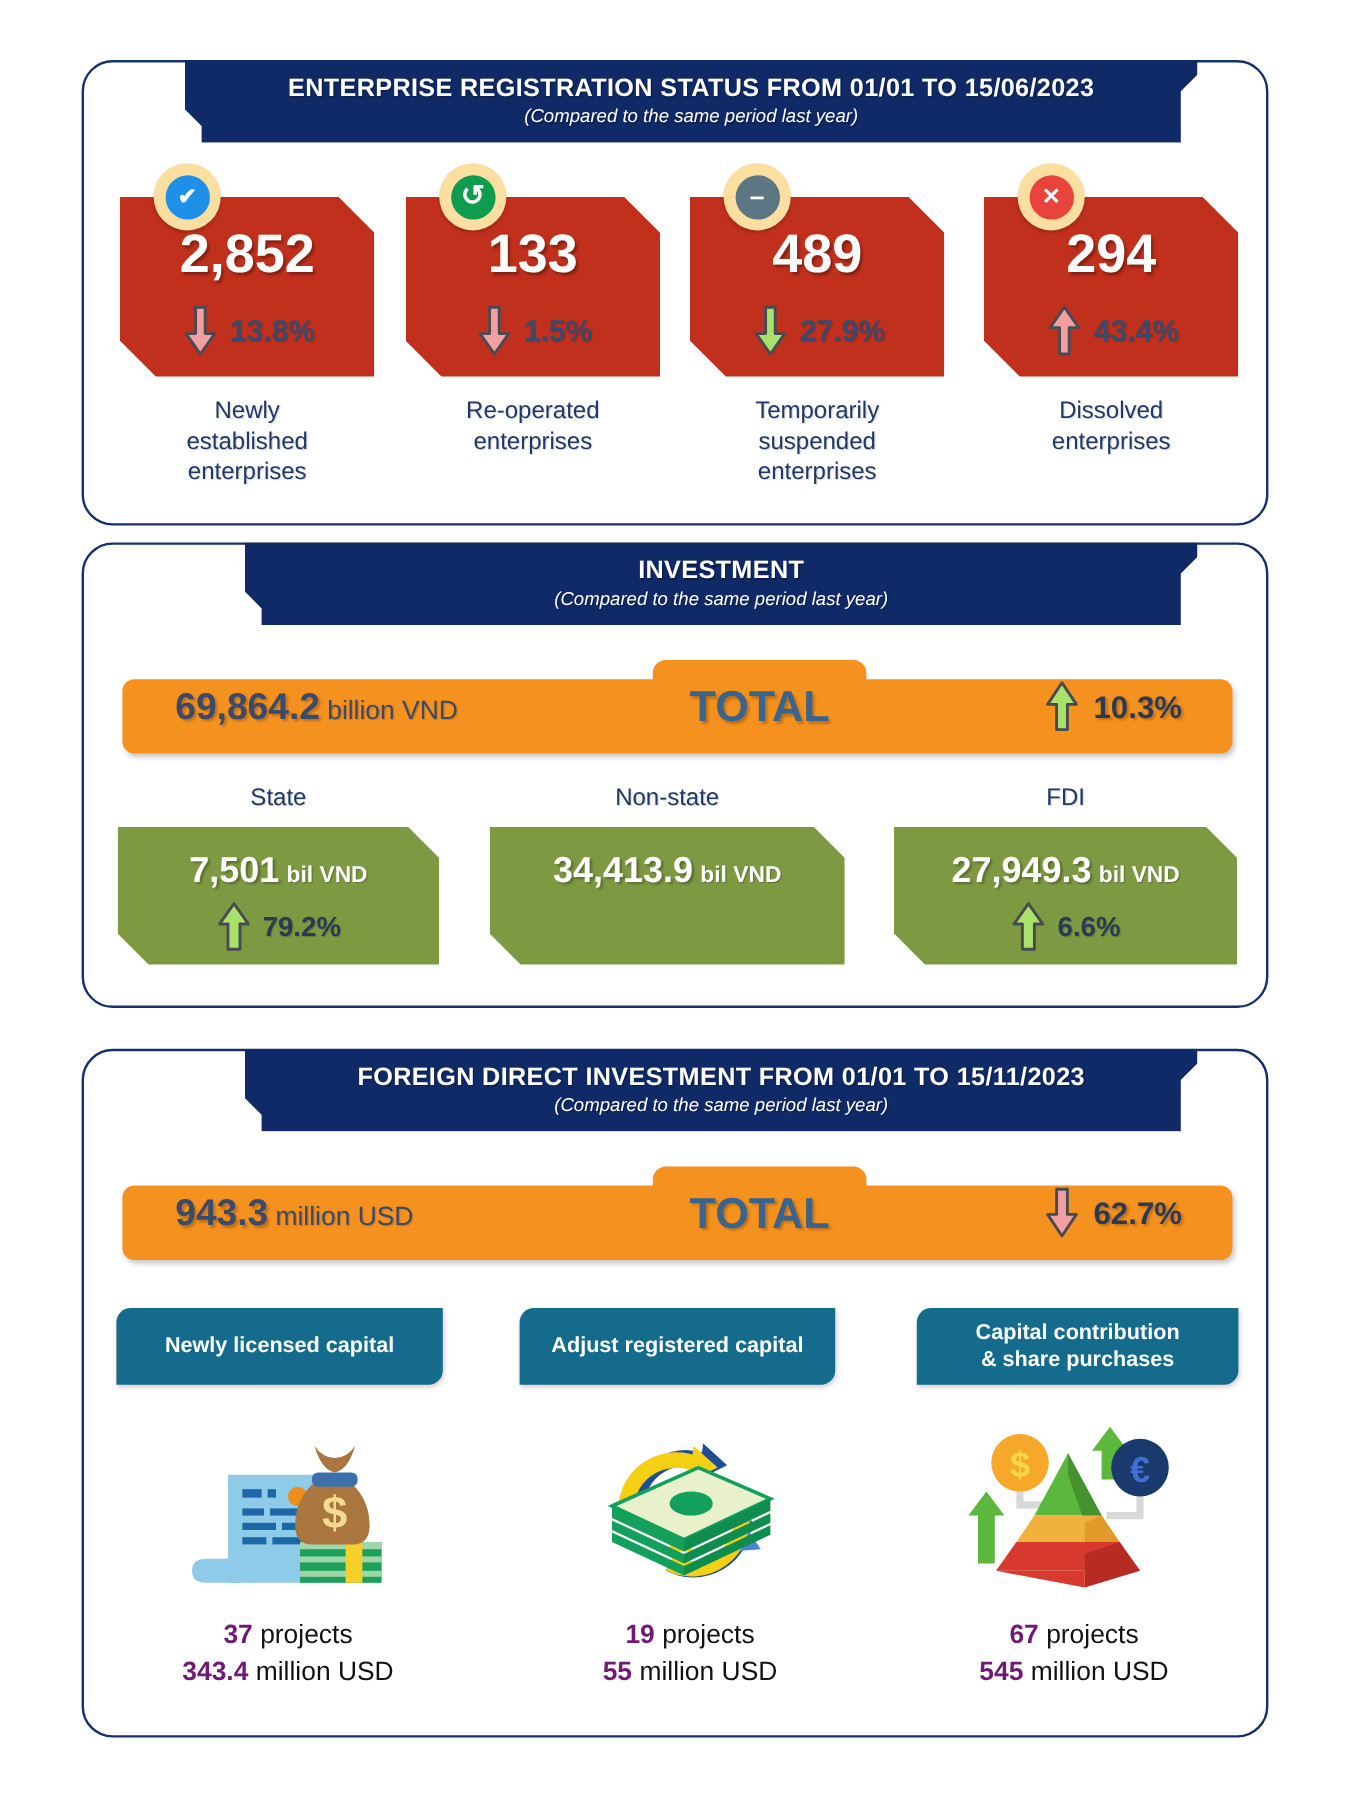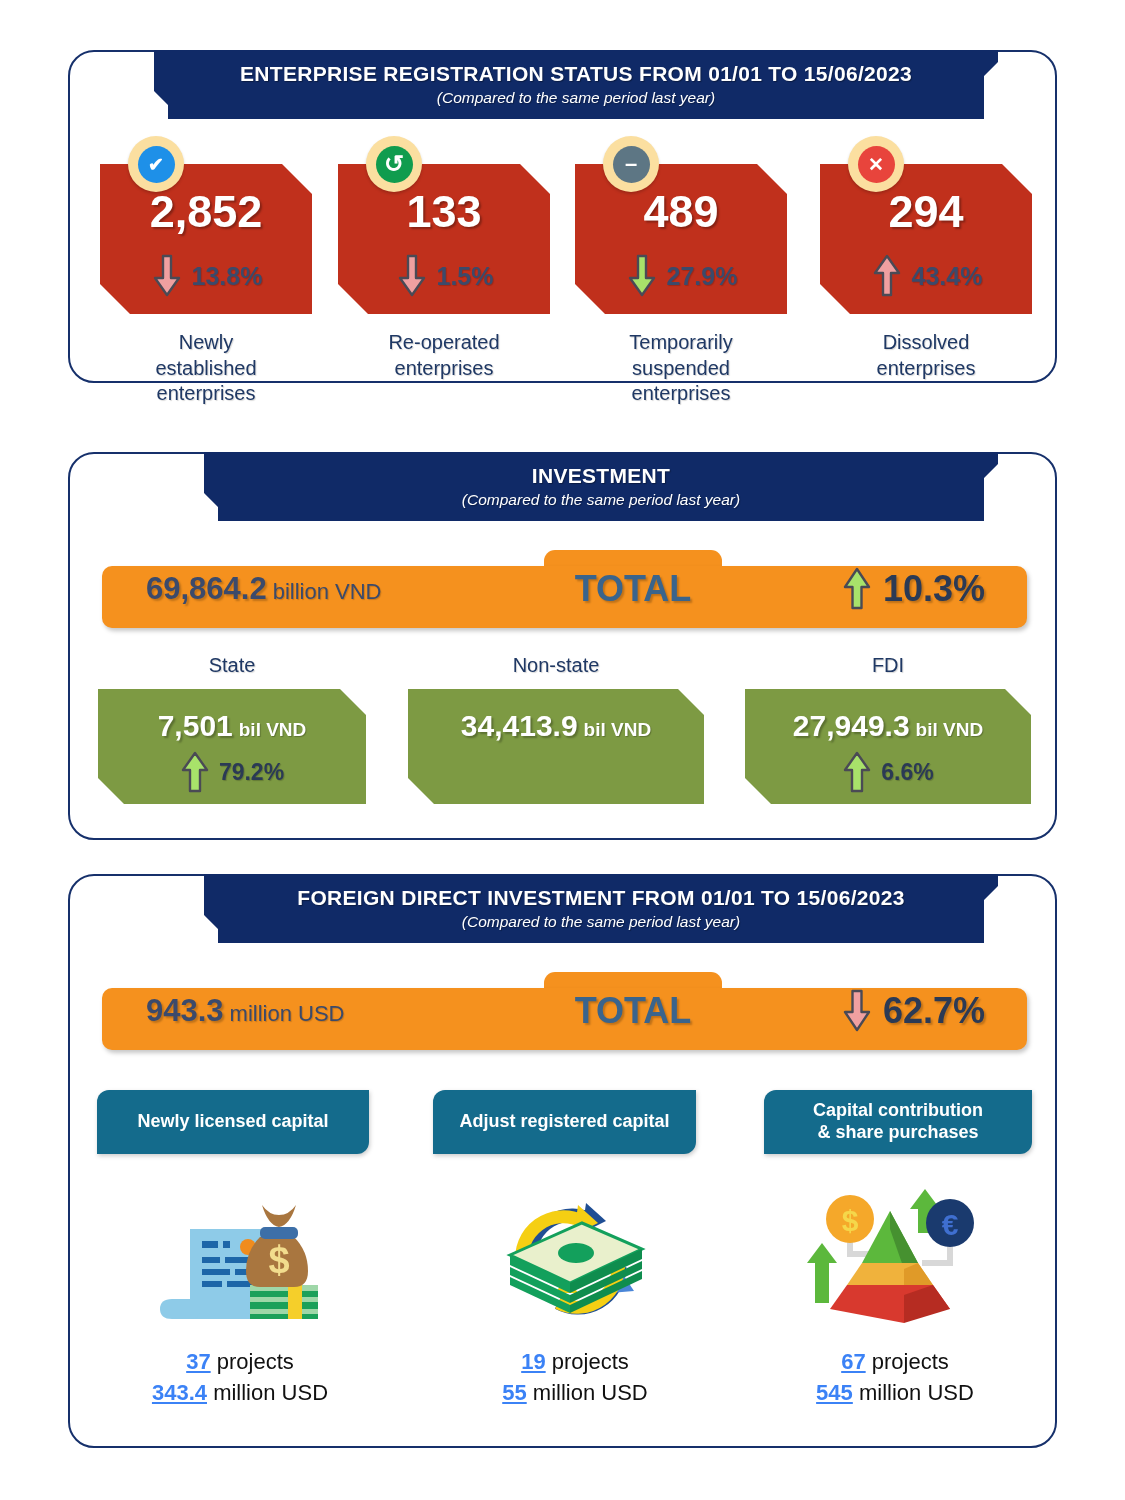--- a/index.html
+++ b/index.html
@@ -12,21 +12,21 @@
   .page { position: relative; width: 1125px; height: 1500px; }
 
   
   .panel {
     position: absolute;
     left: 68px; width: 989px;
     border: 2px solid #16306b;
     border-radius: 26px;
     background: #fff;
   }
-  #panel-enterprise { top: 50px;  height: 333px; }
+  #panel-enterprise { top: 50px;  height: 388px; }
   #panel-investment { top: 452px; height: 388px; }
   #panel-fdi        { top: 874px; height: 574px; }
 
   
   .banner {
     position: absolute;
     top: -2px;
     background: #102a67;
     color: #fff;
     text-align: center;
@@ -133,21 +133,21 @@
     position: absolute; left: 442px; top: 50%; transform: translateY(-50%);
     width: 178px; text-align: center;
     font-size: 36px; font-weight: bold; color: #3a648c;
     text-shadow: 2px 2px 2px rgba(0,0,0,.22);
   }
   .total-delta {
     position: absolute; right: 42px; top: 50%; transform: translateY(-50%);
     display: flex; align-items: center; gap: 10px;
   }
   .total-delta .pct {
-    font-size: 36px; font-weight: bold; color: #2b3a55;
+    font-size: 26px; font-weight: bold; color: #2b3a55;
     text-shadow: 2px 2px 2px rgba(0,0,0,.22);
   }
 
   
   .inv-row { position: absolute; left: 0; top: 200px; width: 100%; height: 170px; }
   .inv-item { position: absolute; top: 0; }
   .inv-item.i0 { left: 28px;  width: 268px; }
   .inv-item.i1 { left: 338px; width: 296px; }
   .inv-item.i2 { left: 675px; width: 286px; }
   .inv-cap {
@@ -199,21 +199,21 @@
   .fdi-label.l2 { left: 694px; width: 268px; }
 
   
   .fdi-items { position: absolute; left: 0; top: 300px; width: 100%; height: 250px; }
   .fdi-item { position: absolute; top: 0; width: 330px; text-align: center; }
   .fdi-item.f0 { left: 5px; }
   .fdi-item.f1 { left: 340px; }
   .fdi-item.f2 { left: 660px; }
   .fdi-icon { height: 170px; display: flex; align-items: center; justify-content: center; }
   .fdi-stat { font-size: 22px; color: #111; line-height: 1.42; }
-  .fdi-stat b { color: #3b82f6; font-weight: bold; text-decoration: underline; }
+  .fdi-stat b { color: #701a75; font-weight: bold; }
 </style>
 </head>
 <body>
 
 <div class="page">
 
   <section class="panel" id="panel-enterprise">
     <div class="banner" id="banner-enterprise">
       <div class="btitle">ENTERPRISE REGISTRATION STATUS FROM 01/01 TO 15/06/2023</div>
       <div class="bsub">(Compared to the same period last year)</div>
@@ -366,21 +366,21 @@
             </span>
             <span class="pct">6.6%</span>
           </div>
         </div>
       </div>
     </div>
   </section>
 
   <section class="panel" id="panel-fdi">
     <div class="banner" id="banner-fdi">
-      <div class="btitle">FOREIGN DIRECT INVESTMENT FROM 01/01 TO 15/06/2023</div>
+      <div class="btitle">FOREIGN DIRECT INVESTMENT FROM 01/01 TO 15/11/2023</div>
       <div class="bsub">(Compared to the same period last year)</div>
     </div>
 
     <div class="total-wrap" style="top:96px">
       <div class="total-tab"></div>
       <div class="total-bar"></div>
       <div class="total-value">
         <span class="big">943.3</span><span class="unit">million USD</span>
       </div>
       <div class="total-word">TOTAL</div>

